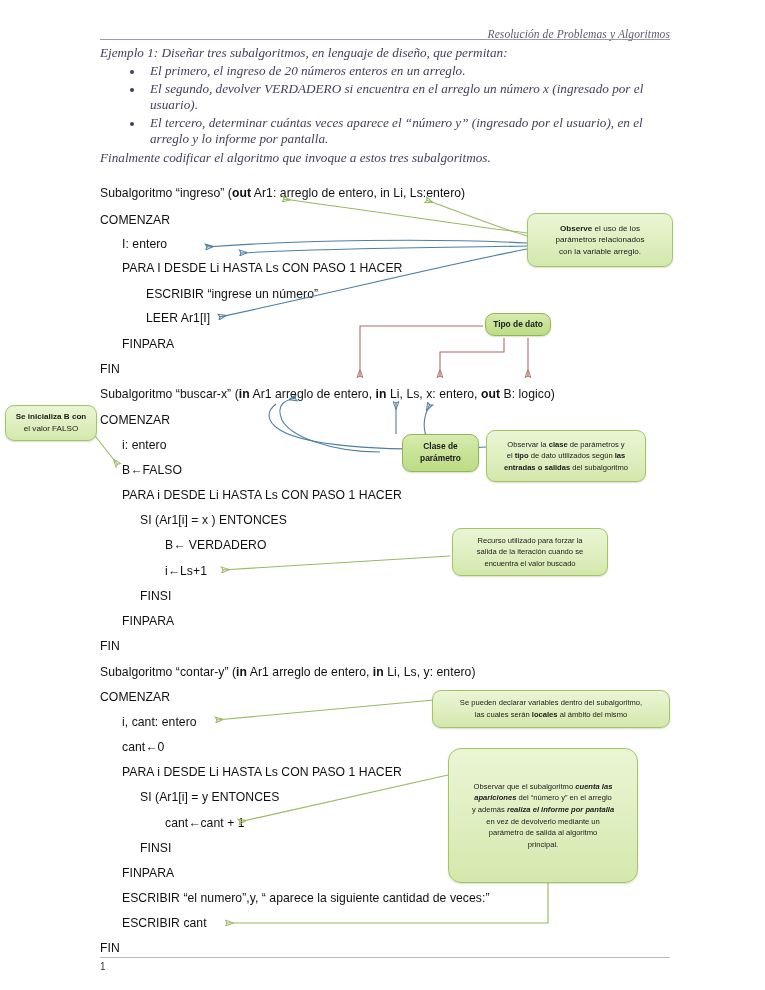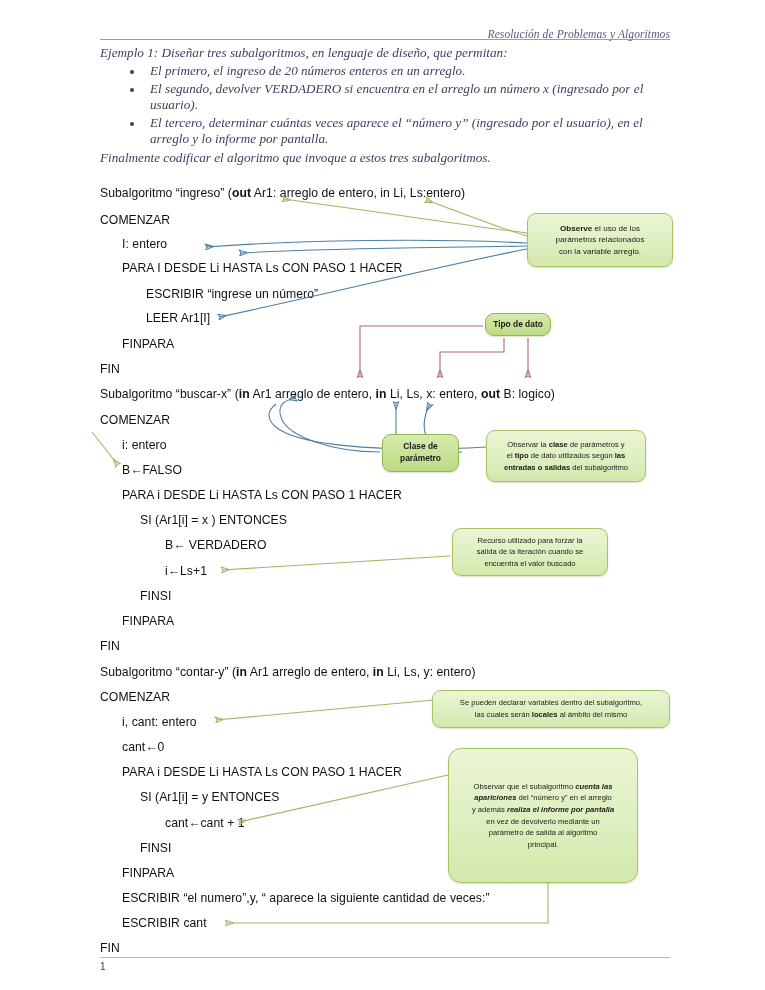--- a/index.html
+++ b/index.html
@@ -251,35 +251,41 @@
       <b>Observe</b><span> el uso de los</span><br>
       <span>parámetros relacionados</span><br>
       <span>con la variable arreglo.</span>
     </span>
   </div>
 
   <div class="callout label" style="left:485px; top:313px; width:66px; height:23px;">
     <span class="ctext">Tipo de dato</span>
   </div>
 
-  <div class="callout label" style="left:382px; top:434px; width:77px; height:38px;">
+  <div class="callout label" style="left:402px; top:434px; width:77px; height:38px;">
     <span class="ctext">
       <span>Clase de</span><br>
       <span>parámetro</span>
     </span>
   </div>
 
   <div class="callout tiny" style="left:486px; top:430px; width:160px; height:52px;">
     <span class="ctext">
       <span>Observar la </span><b>clase</b><span> de parámetros  y</span><br>
       <span>el </span><b>tipo</b><span> de dato utilizados según </span><b>las</b><br>
       <b>entradas o salidas</b><span> del subalgoritmo</span>
     </span>
   </div>
 
+  <div class="callout small" style="left:5px; top:405px; width:92px; height:36px;">
+    <span class="ctext">
+      <b>Se inicializa B con</b><br>
+      <span>el valor FALSO</span>
+    </span>
+  </div>
 
   <div class="callout tiny" style="left:432px; top:690px; width:238px; height:38px;">
     <span class="ctext">
       <span>Se pueden declarar variables dentro del subalgoritmo,</span><br>
       <span>las cuales serán </span><b>locales</b><span> al ámbito del mismo</span>
     </span>
   </div>
 
   <div class="callout tiny" style="left:452px; top:528px; width:156px; height:48px;">
     <span class="ctext">

